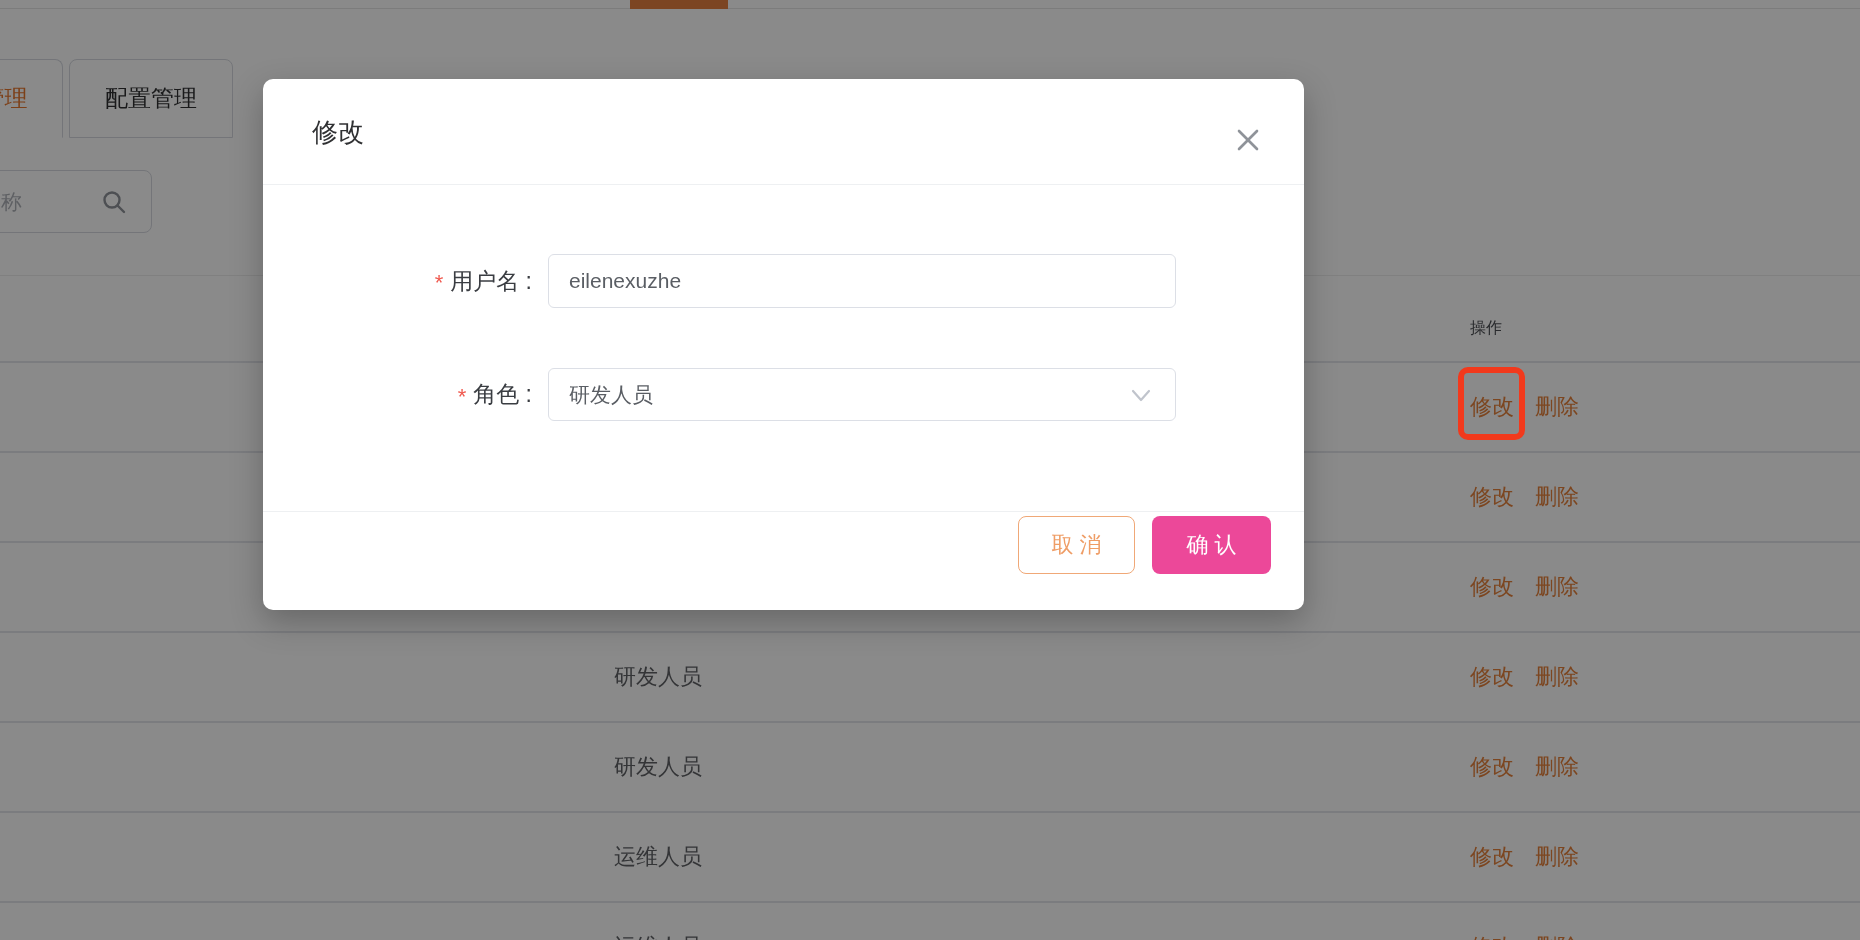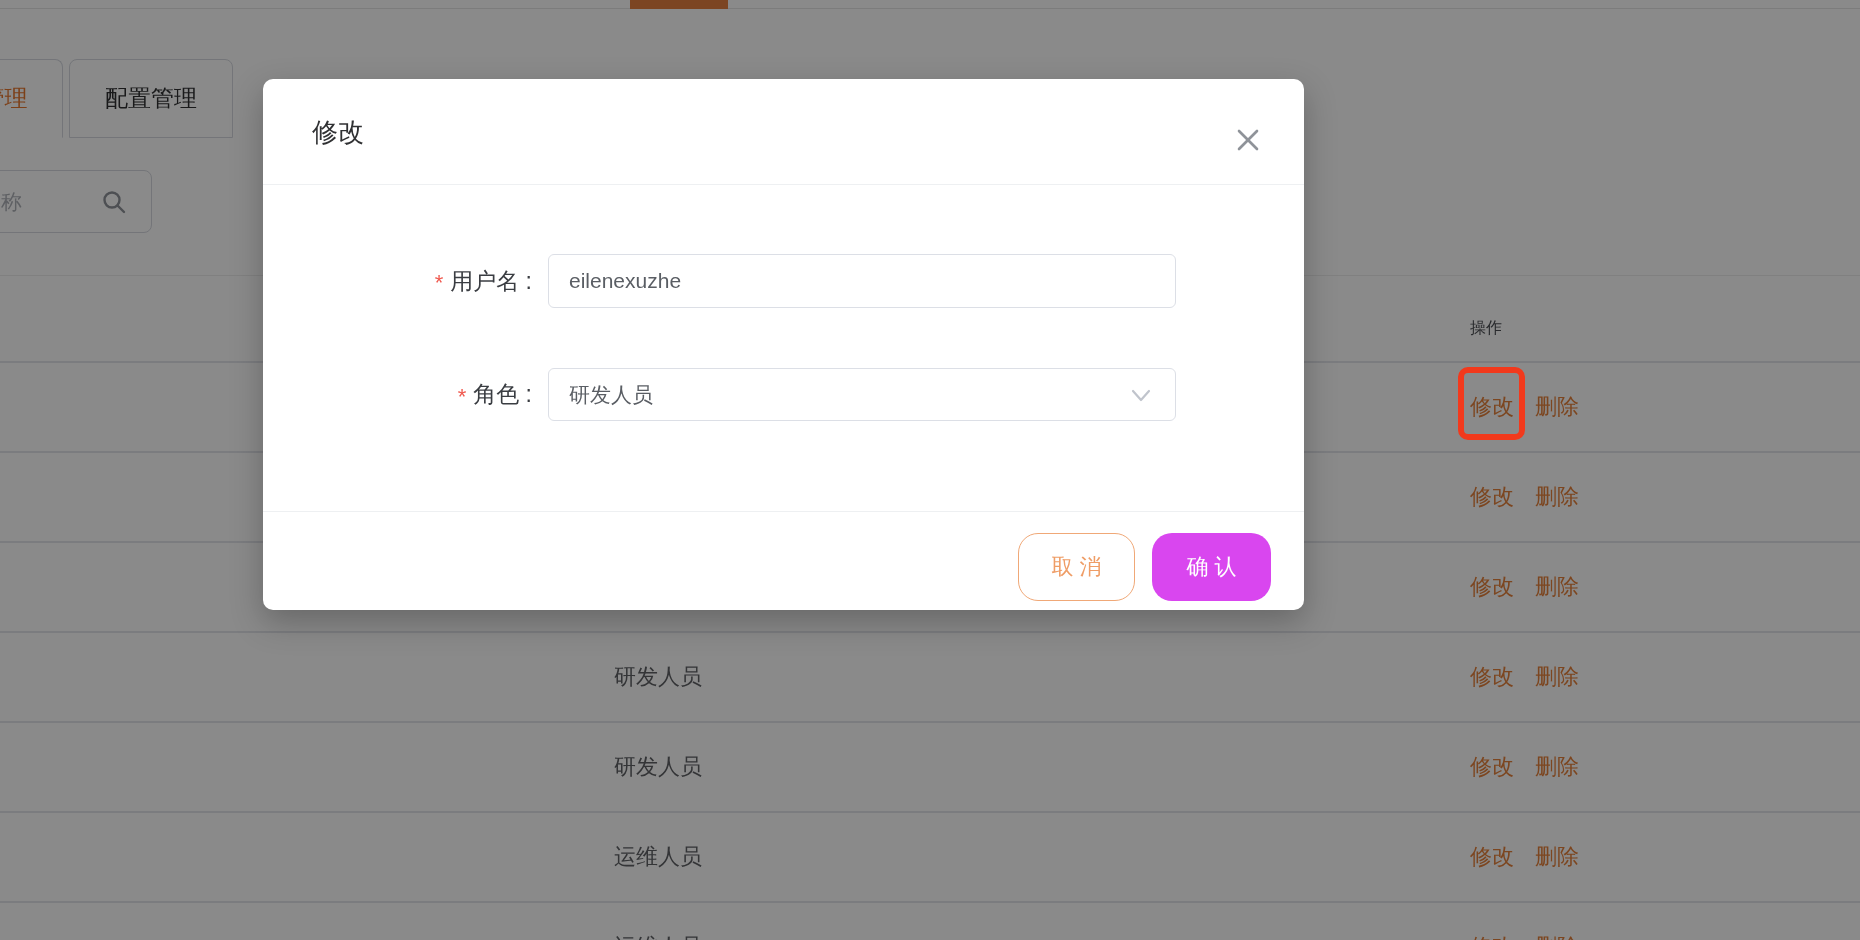--- a/index.html
+++ b/index.html
@@ -57,24 +57,24 @@
   .text-input { position:absolute; left:285px; top:175px; width:628px; height:54px;
                 border:1px solid #dcdfe6; border-radius:6px; padding:0 20px;
                 font-size:21px; color:#5a5e64; outline:none;
                 font-family:"Liberation Sans","DejaVu Sans",sans-serif; }
   .select-ctrl { position:absolute; left:285px; top:289px; width:628px; height:53px;
                  border:1px solid #dcdfe6; border-radius:6px; background:#fff; cursor:pointer; }
   .select-value { position:absolute; left:20px; top:50%; transform:translateY(-50%); font-size:21px; color:#5a5e64; }
   .chevron { position:absolute; right:22px; top:50%; transform:translateY(-50%); width:24px; height:24px; }
 
   .modal-footer { position:absolute; left:0; right:0; top:432px; height:99px; border-top:1px solid #eef0f2; }
-  .btn { position:absolute; top:21px; height:68px; border-radius:20px; font-size:22px; cursor:pointer;
+  .btn { position:absolute; top:4px; height:58px; border-radius:8px; font-size:22px; cursor:pointer;
          font-family:"Liberation Sans","DejaVu Sans",sans-serif; white-space:nowrap; }
   .btn-cancel  { left:755px; width:117px; background:#fff; border:1px solid #f0a877; color:#ef9d66; }
-  .btn-confirm { left:889px; width:119px; background:#d946ef; border:none; color:#ffffff; }
+  .btn-confirm { left:889px; width:119px; background:#ec4899; border:none; color:#ffffff; }
 
   
   .annotation { position:absolute; left:1458px; top:367px; width:67px; height:73px;
                 border:6px solid #f2391c; border-radius:10px; pointer-events:none; }
 </style>
 </head>
 <body>
 
 <div class="top-strip">
   <div class="top-strip-accent"></div>

